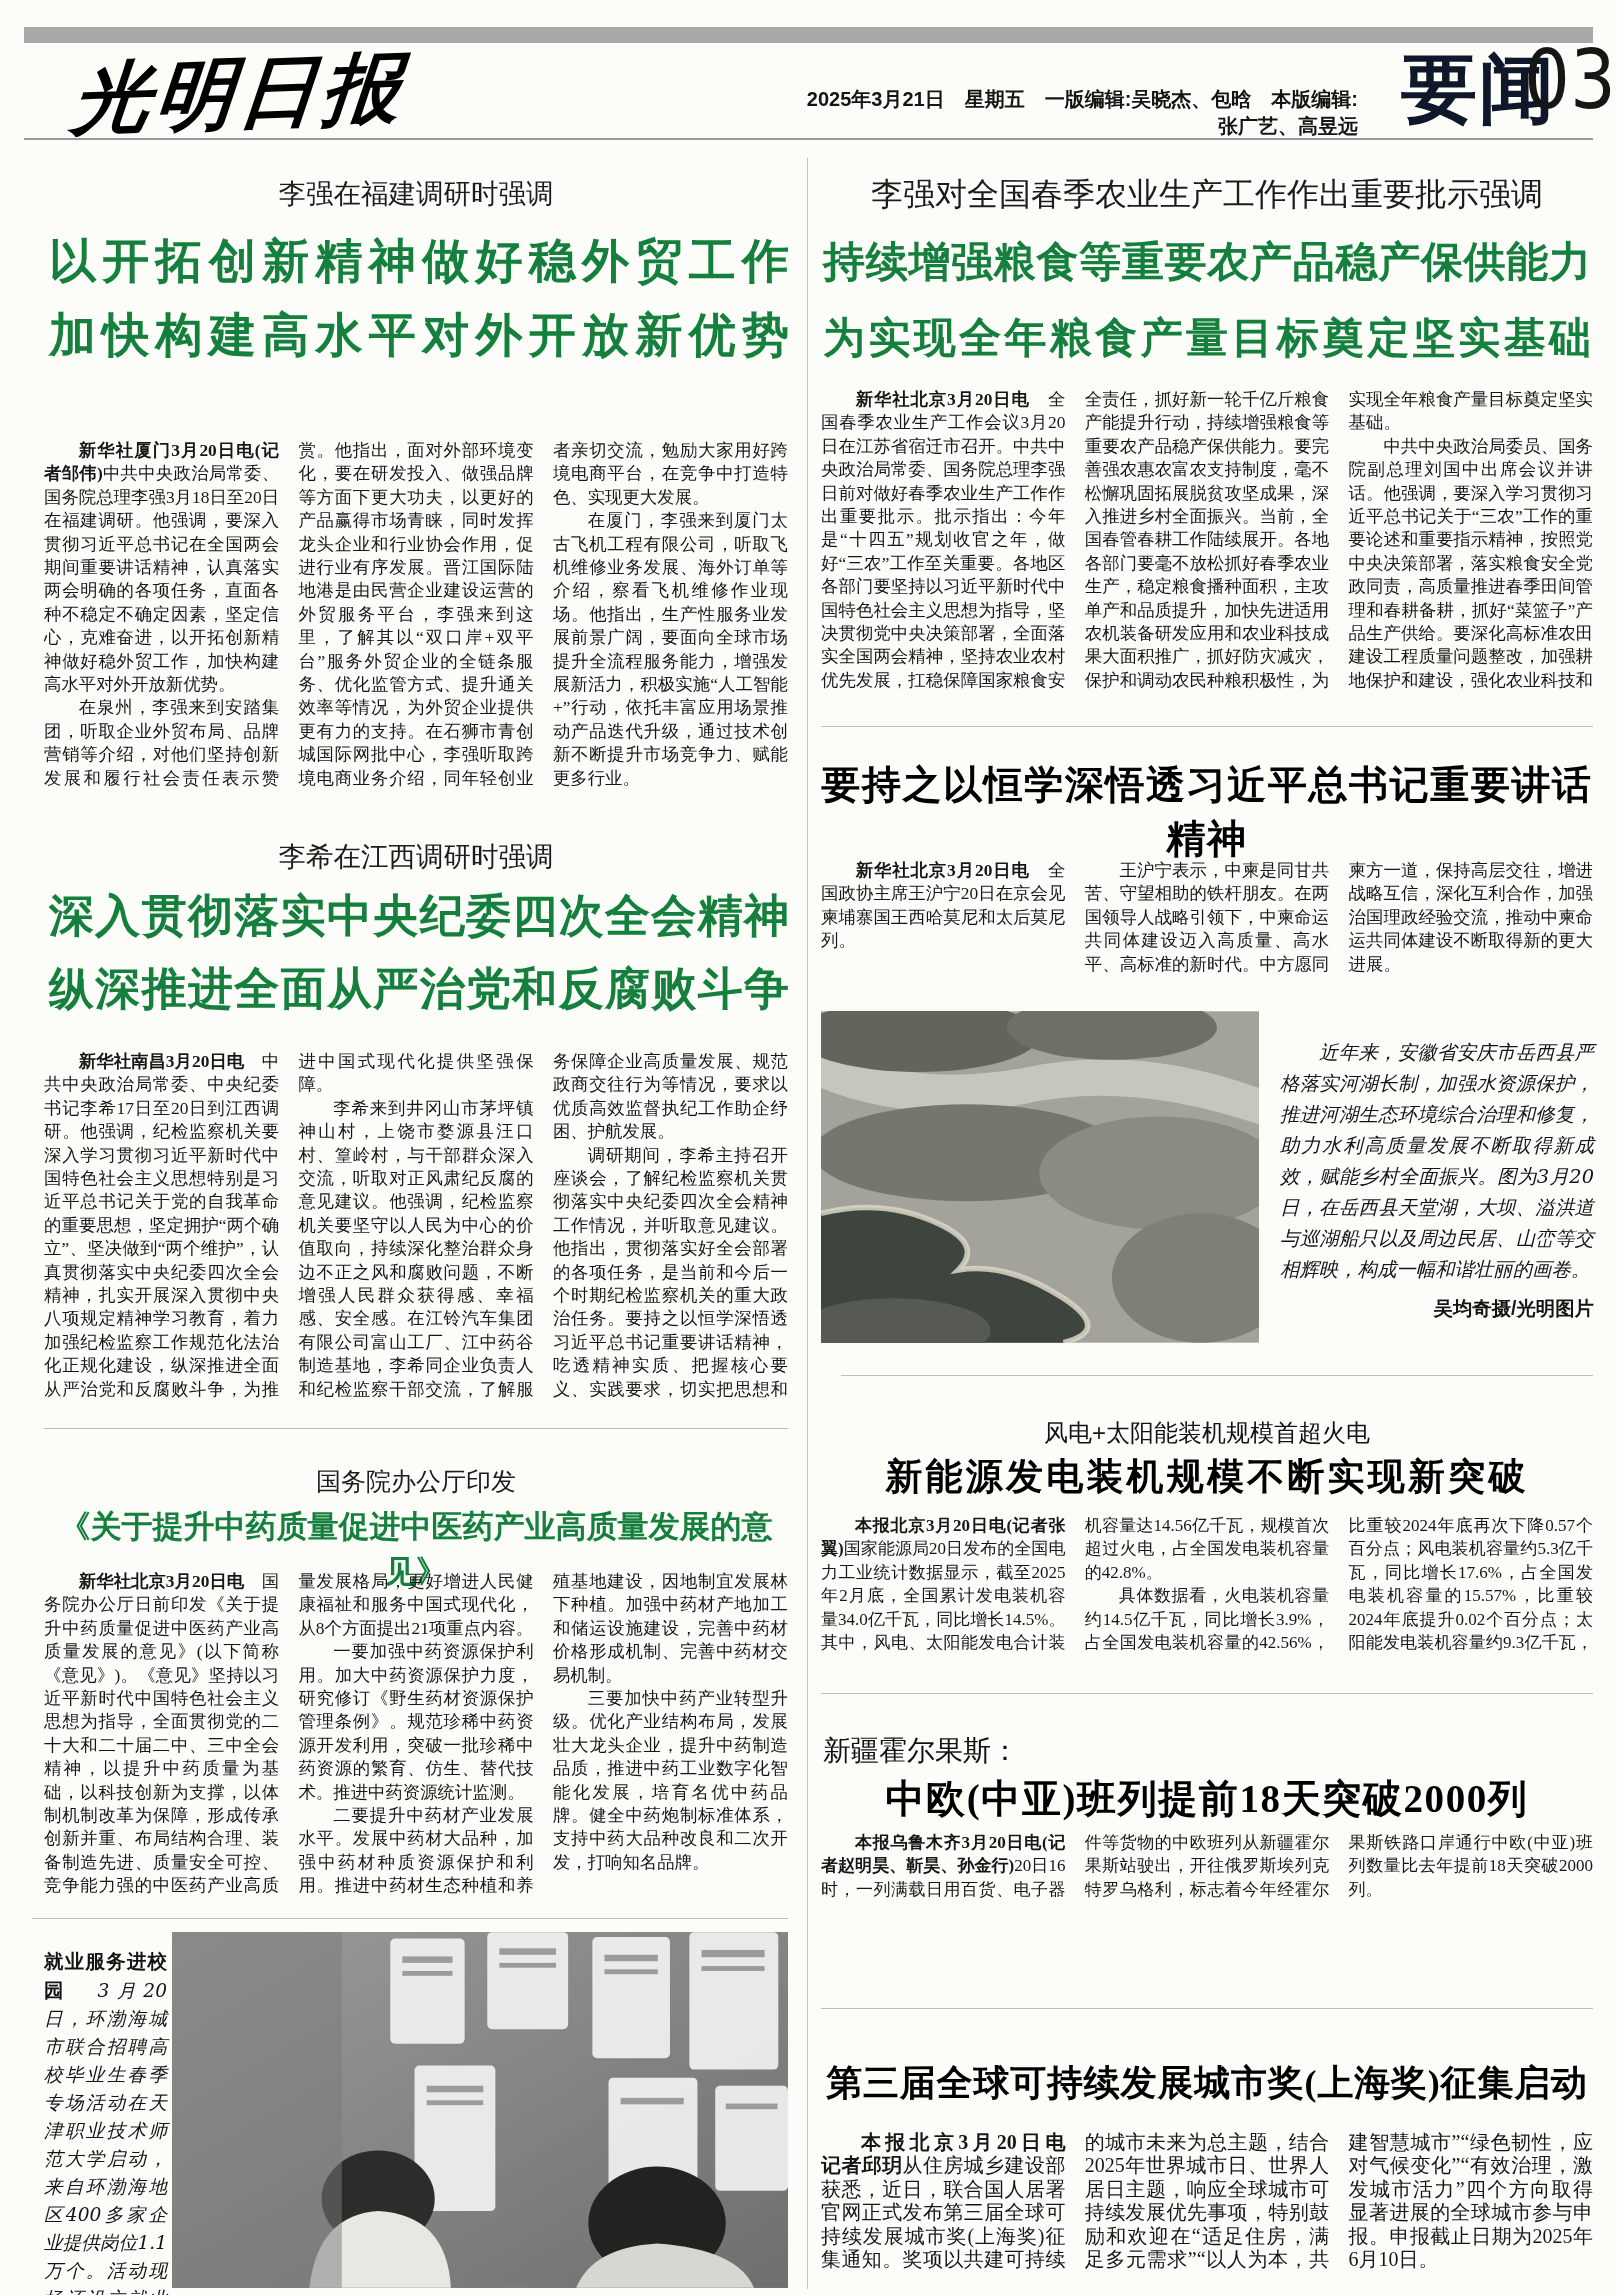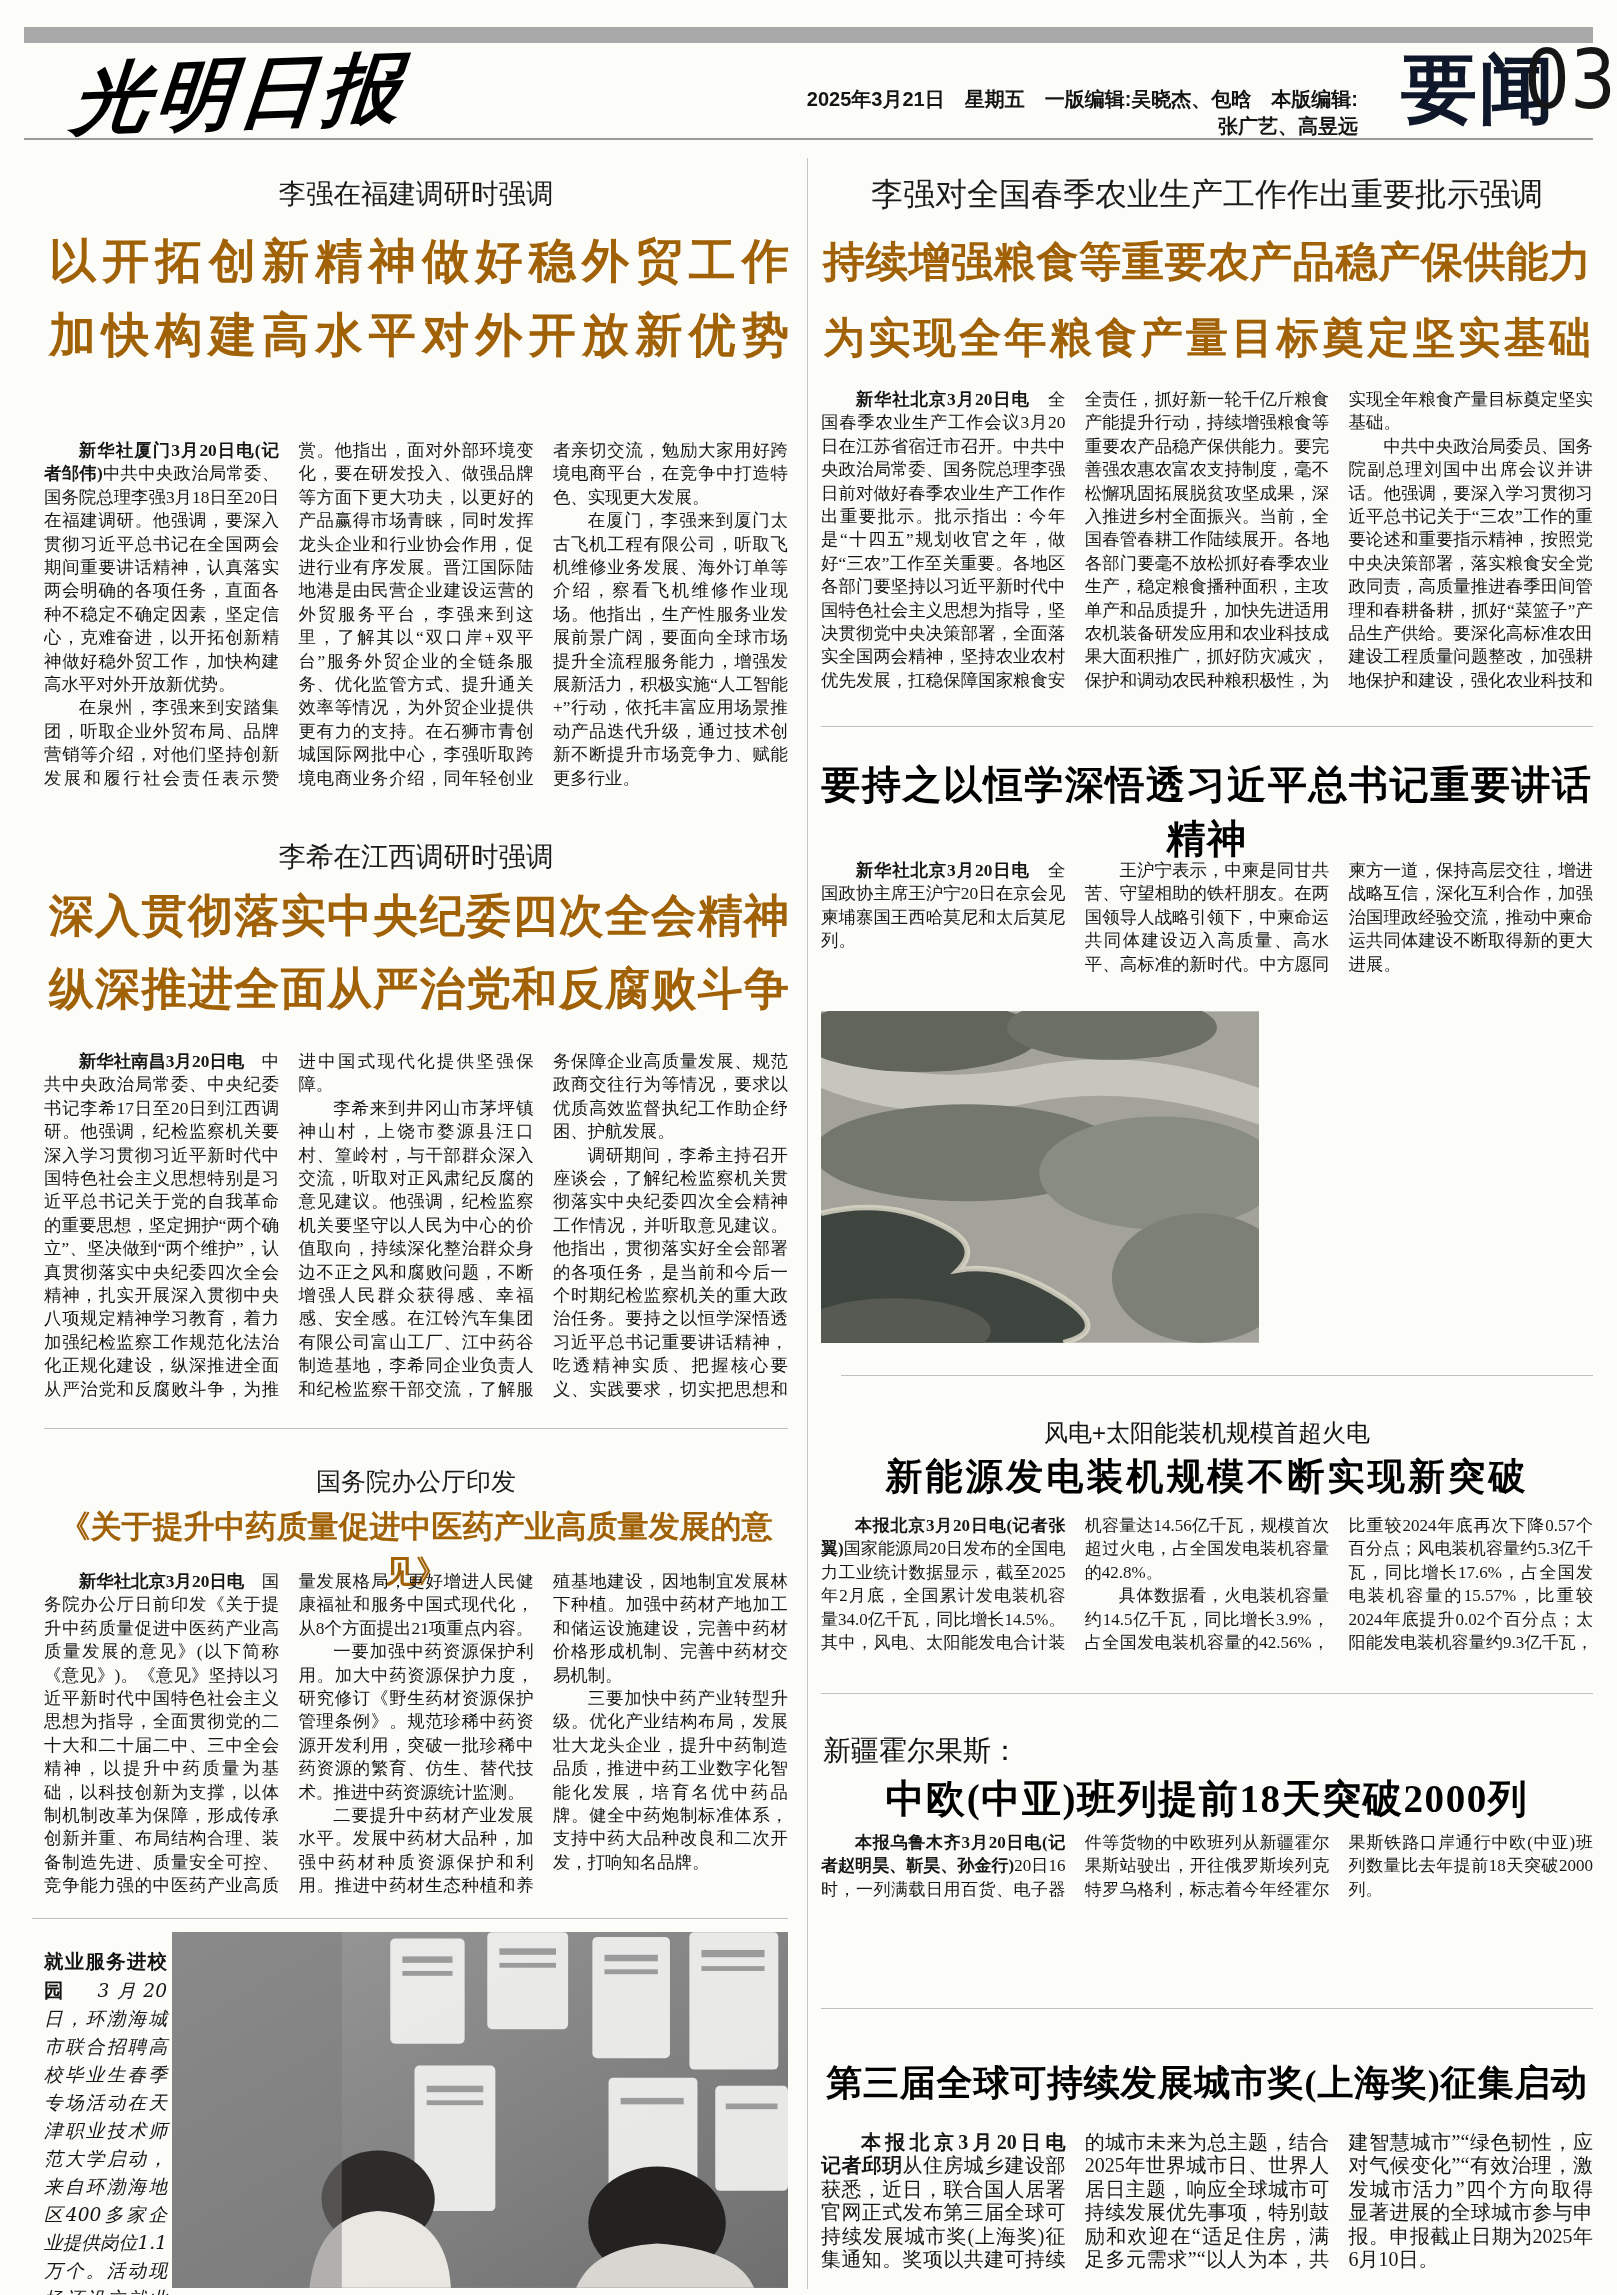--- a/index.html
+++ b/index.html
@@ -11,21 +11,21 @@
   .masthead{font-family:"DejaVu Serif",serif;font-weight:bold;font-style:italic;
             font-size:78px;transform:skewX(-7deg) rotate(-2deg);letter-spacing:4.9px;color:#000;}
   .meta{font-family:"Liberation Sans","DejaVu Sans",sans-serif;font-weight:700;font-size:20px;text-align:right;color:#141414;}
   .section-word{font-family:"Liberation Sans","DejaVu Sans",sans-serif;font-weight:900;font-size:76px;color:#0f172a;letter-spacing:1.6px;}
   .page-num{font-family:"DejaVu Sans",sans-serif;font-weight:400;font-size:82px;color:#161616;transform:scaleX(.88);transform-origin:left;}
   .hrule{background:#9a9a9a;height:1.6px;}
   .thinrule{background:#bfbfbc;height:0.8px;}
   .vrule{background:#c4c4c0;width:0.8px;}
   
   .kicker{font-family:"Liberation Serif",serif;text-align:center;font-weight:500;color:#1c1c1c;}
-  .h-sans{font-family:"Liberation Sans","DejaVu Sans",sans-serif;font-weight:900;color:#a16207;}
+  .h-sans{font-family:"Liberation Sans","DejaVu Sans",sans-serif;font-weight:900;color:#15803d;}
   .h-serif{font-family:"Liberation Serif","DejaVu Serif",serif;font-weight:900;color:#000;}
   .jline{text-align:justify;text-align-last:justify;text-justify:inter-ideograph;}
   .center{text-align:center;}
   .body-cols{column-count:3;column-gap:19.4px;text-align:justify;font-size:17.4px;line-height:23.4px;overflow:hidden;color:#161616;}
   .body-cols p{margin:0;text-indent:2em;}
   .body-cols p b{font-weight:700;}
   .caption-kai{font-style:italic;font-family:"DejaVu Serif",serif;text-align:justify;color:#141414;}
   .credit{font-family:"Liberation Sans",sans-serif;font-weight:700;font-style:normal;}
 </style>
 </head>
@@ -140,20 +140,24 @@
     <path d="M0 45 Q120 95 250 70 Q390 40 542 95 L542 140 Q380 85 250 115 Q110 140 0 95 Z" fill="#c6c6bc"></path>
     <ellipse cx="120" cy="30" rx="150" ry="45" fill="#62655c"></ellipse>
     <ellipse cx="360" cy="20" rx="130" ry="40" fill="#6d7066"></ellipse>
     <ellipse cx="180" cy="175" rx="190" ry="60" fill="#74776d"></ellipse>
     <ellipse cx="420" cy="200" rx="150" ry="70" fill="#898c82"></ellipse>
     <path d="M0 250 Q80 230 150 265 Q200 290 170 320 Q230 310 300 355 Q360 395 300 410 L0 410 Z" fill="#3e453f"></path>
     <path d="M0 250 Q80 230 150 265 Q200 290 170 320 Q230 310 300 355 Q360 395 300 410" fill="none" stroke="#d9d6c6" stroke-width="7" opacity="0.85"></path>
     <ellipse cx="470" cy="330" rx="110" ry="80" fill="#7d8076"></ellipse>
     <ellipse cx="90" cy="395" rx="120" ry="40" fill="#565a52"></ellipse>
   </svg>
+  <div class="abs caption-kai" style="left:1280px;top:1037px;width:314px;font-size:19.4px;line-height:31px;">
+    <span style="display:inline-block;width:2em;"></span><span>近年来，安徽省安庆市岳西县严格落实河湖长制，加强水资源保护，推进河湖生态环境综合治理和修复，助力水利高质量发展不断取得新成效，赋能乡村全面振兴。图为3月20日，在岳西县天堂湖，大坝、溢洪道与巡湖船只以及周边民居、山峦等交相辉映，构成一幅和谐壮丽的画卷。</span>
+    <div class="credit" style="text-align:right;margin-top:8px;font-size:19.4px;">吴均奇摄/光明图片</div>
+  </div>
 
   <div class="abs thinrule" style="left:841px;top:1375px;width:752px;"></div>
 
   <div class="abs center" style="left:821px;top:1417px;width:772px;font-size:24px;font-family:'Liberation Sans',sans-serif;font-weight:500;">风电+太阳能装机规模首超火电</div>
   <div class="abs h-serif center" style="left:821px;top:1452px;width:772px;font-size:37px;letter-spacing:3.2px;">新能源发电装机规模不断实现新突破</div>
   <div class="abs body-cols" style="left:821px;top:1514px;width:772px;height:163px;font-size:17px;">
       <p><b>本报北京3月20日电(记者张翼)</b>国家能源局20日发布的全国电力工业统计数据显示，截至2025年2月底，全国累计发电装机容量34.0亿千瓦，同比增长14.5%。其中，风电、太阳能发电合计装机容量达14.56亿千瓦，规模首次超过火电，占全国发电装机容量的42.8%。</p>
       <p>具体数据看，火电装机容量约14.5亿千瓦，同比增长3.9%，占全国发电装机容量的42.56%，比重较2024年底再次下降0.57个百分点；风电装机容量约5.3亿千瓦，同比增长17.6%，占全国发电装机容量的15.57%，比重较2024年底提升0.02个百分点；太阳能发电装机容量约9.3亿千瓦，同比增长42.9%，占全国发电装机容量的27.22%，比重较2024年底提升0.74个百分点。我国新能源发电新增装机在全国新增装机中的比重持续上升，中国电力能源结构含“绿”量不断提升。</p>
     </div>
 

